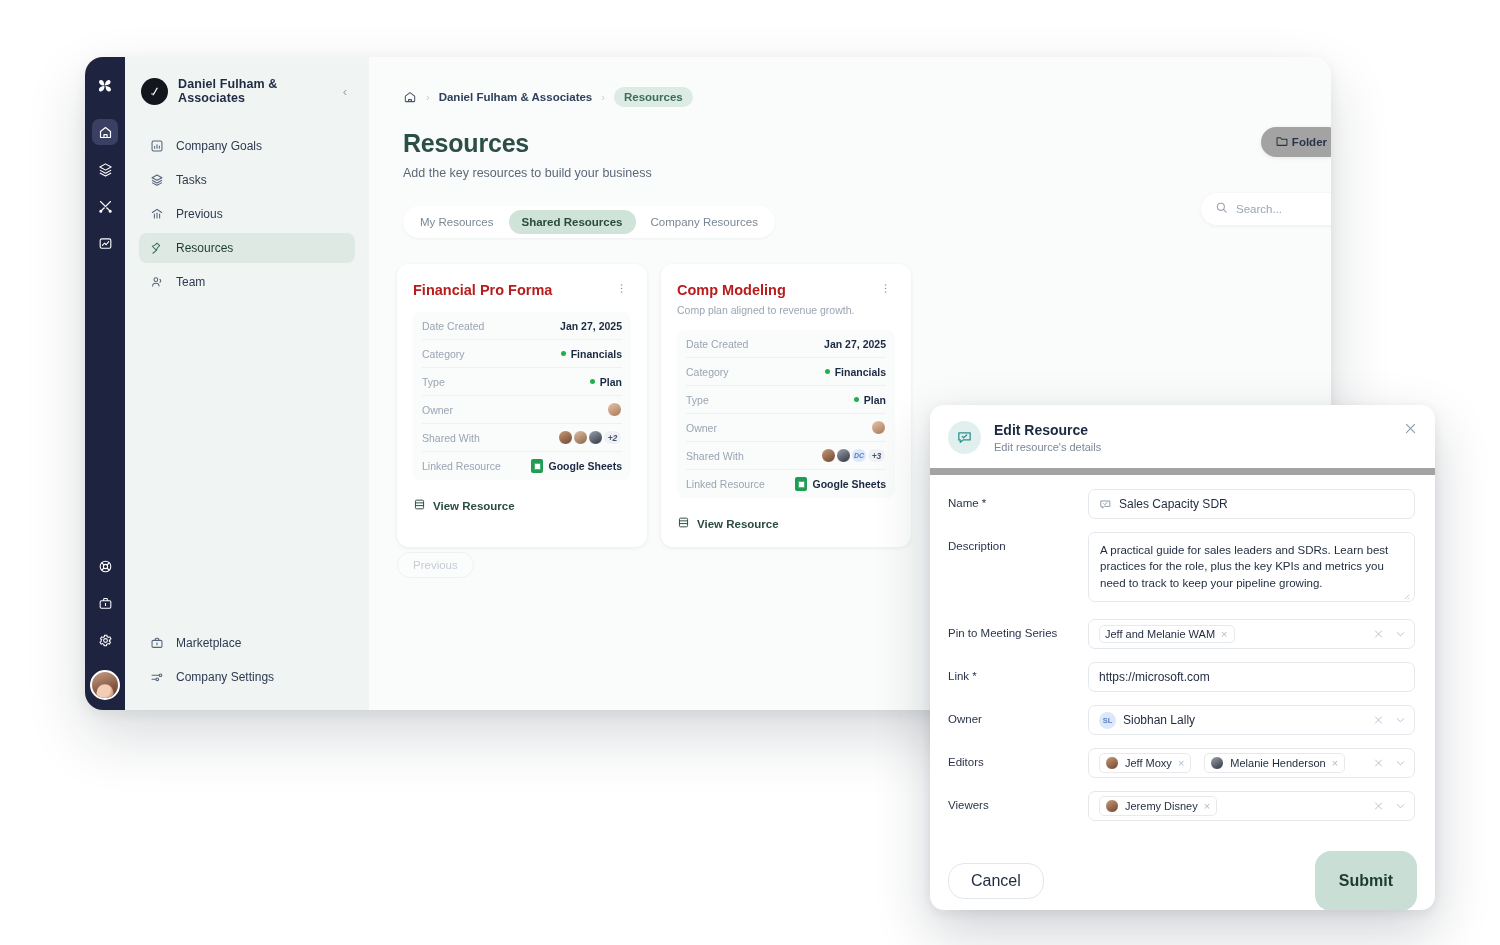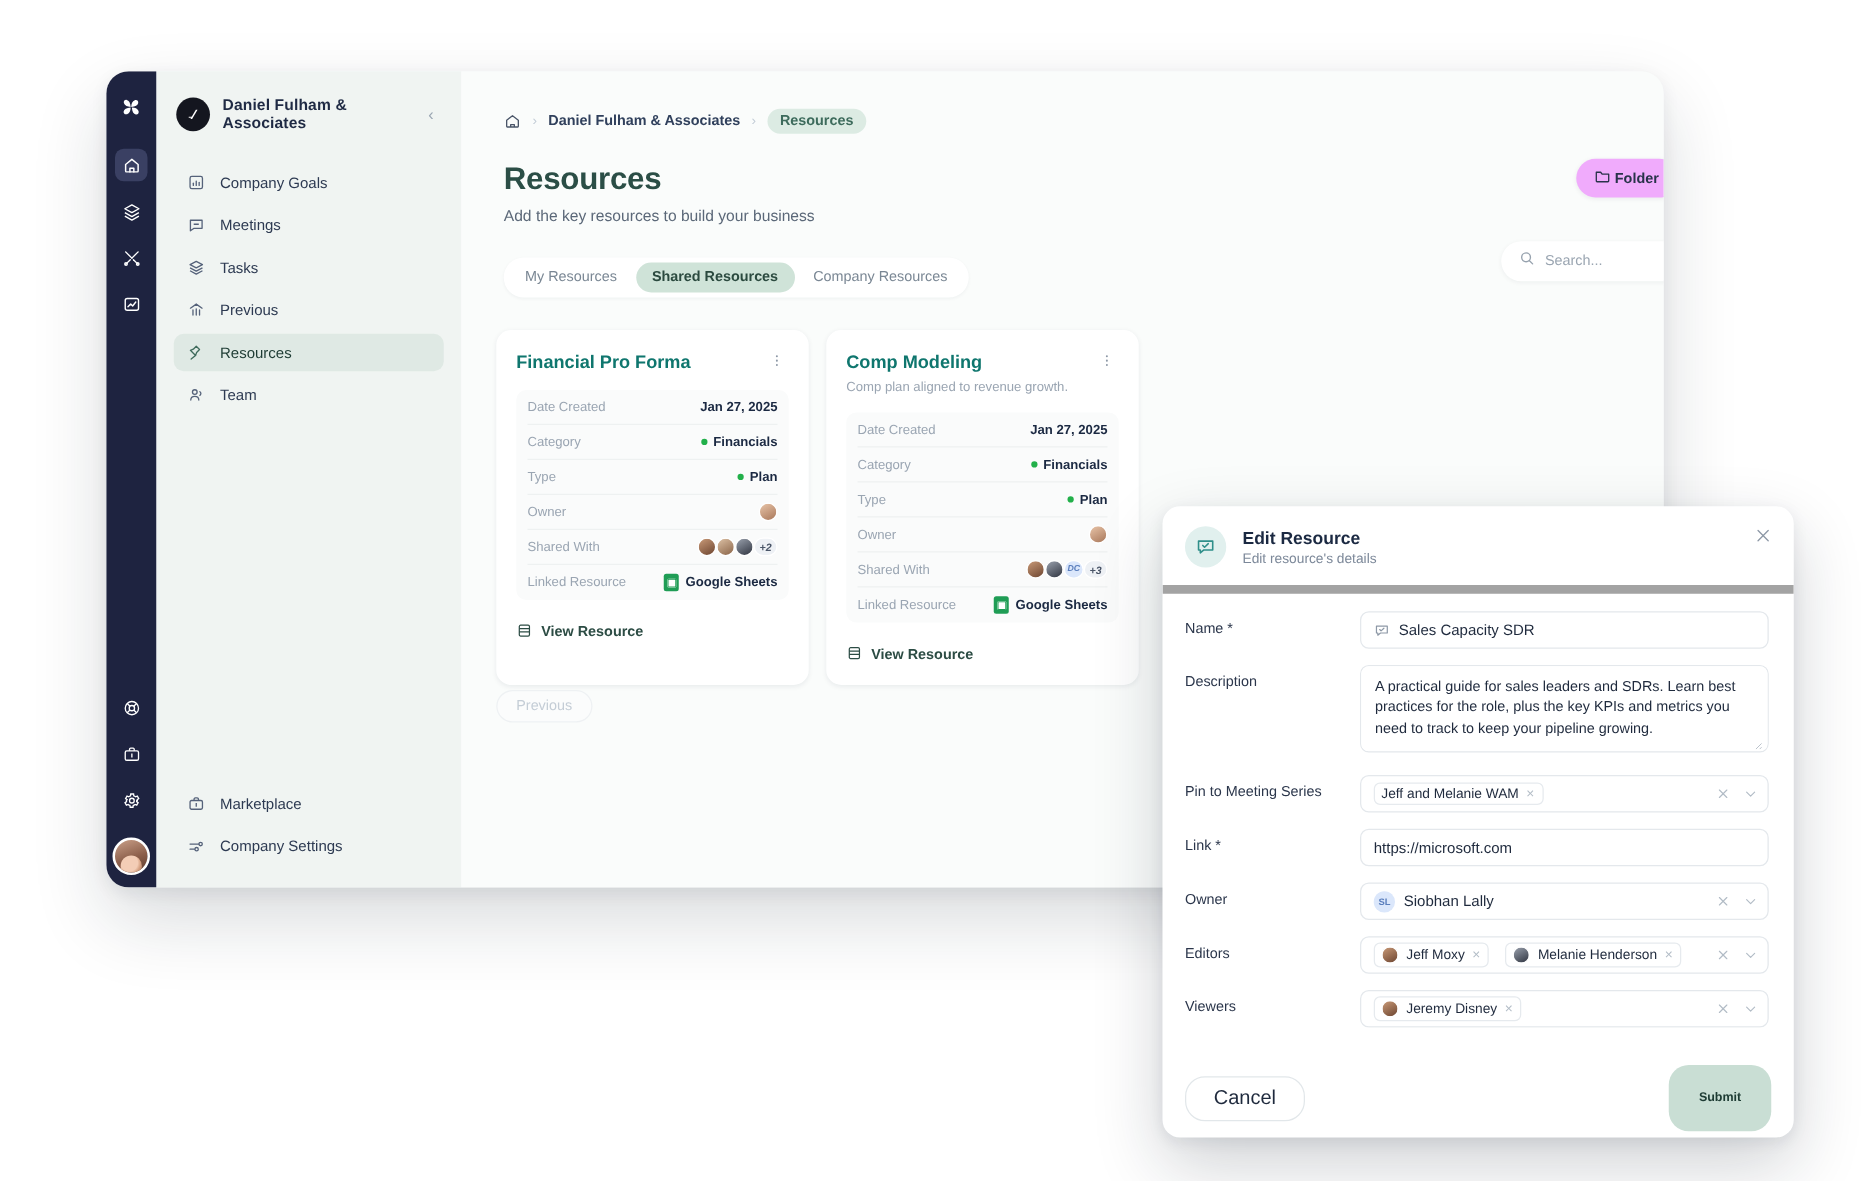--- a/index.html
+++ b/index.html
@@ -87,21 +87,21 @@
     margin: 26px 0 0 34px; display: inline-flex; align-items: center;
     background: #ffffff; border-radius: 16px; padding: 4px; gap: 2px;
     box-shadow: 0 1px 3px rgba(20,30,50,.05);
   }
   .tab { font-size: 11.5px; color: #7a8794; padding: 6px 13px; border-radius: 13px; cursor: pointer; white-space: nowrap; }
   .tab.active { background: #cfe3d8; color: #2b4a3f; font-weight: 700; }
 
   .folder-btn {
     position: absolute; right: -12px; top: 70px;
     display: flex; align-items: center; gap: 3px;
-    background: #f0abfc; border-radius: 16px; padding: 7px 16px 7px 14px;
+    background: #a3a3a3; border-radius: 16px; padding: 7px 16px 7px 14px;
     font-size: 11.5px; color: #28334a; font-weight: 600;
     box-shadow: 0 1px 4px rgba(20,30,50,.08); cursor: pointer;
   }
   .search-box {
     position: absolute; right: -100px; top: 136px; width: 230px;
     display: flex; align-items: center; gap: 8px;
     background: #fff; border-radius: 16px; padding: 7px 14px;
     box-shadow: 0 1px 4px rgba(20,30,50,.06);
   }
   .search-box input {
@@ -110,21 +110,21 @@
   }
   .search-box input::placeholder { color: #9aa5b1; }
 
   
   .cards { display: flex; gap: 14px; padding: 26px 0 0 28px; }
   .rcard {
     width: 250px; background: #fff; border-radius: 12px; padding: 18px 16px 16px 16px;
     box-shadow: 0 1px 4px rgba(20,30,50,.07);
   }
   .rcard-head { display: flex; align-items: flex-start; justify-content: space-between; }
-  .rcard-title { font-size: 14.5px; font-weight: 700; color: #0f766e; }
+  .rcard-title { font-size: 14.5px; font-weight: 700; color: #b91c1c; }
   .kebab { color: #8d98a6; font-size: 13px; line-height: 1; letter-spacing: 0; cursor: pointer; padding: 0 3px; }
   .rcard-desc { font-size: 10.5px; color: #9aa5b2; margin-top: 6px; }
   .rtable { margin-top: 14px; background: #fafbfb; border-radius: 8px; padding: 0 9px; }
   .rrow {
     display: flex; align-items: center; justify-content: space-between;
     height: 28px; border-bottom: 1px solid #eef1f1; gap: 6px;
   }
   .rrow:last-child { border-bottom: 0; }
   .rkey { font-size: 10.5px; color: #9aa5b2; white-space: nowrap; }
   .rval { font-size: 10.5px; color: #1b2942; font-weight: 700; display: flex; align-items: center; gap: 5px; white-space: nowrap; }
@@ -196,21 +196,21 @@
   }
   .chip .x { color: #b2bcc6; font-size: 11px; cursor: pointer; }
   .chip .cav { width: 14px; height: 14px; border-radius: 50%; flex: 0 0 14px; }
   .ctl-actions { position: absolute; right: 9px; top: 50%; transform: translateY(-50%); display: flex; align-items: center; gap: 11px; color: #b2bcc6; }
   .ctl-actions span { cursor: pointer; display: flex; }
   .init-av { width: 17px; height: 17px; border-radius: 50%; background: #dbe7fb; color: #5b7fbd; font-size: 7.5px;
              font-weight: 700; display: flex; align-items: center; justify-content: center; flex: 0 0 17px; }
 
   .modal-foot { padding: 13px 18px 16px 18px; display: flex; align-items: center; justify-content: space-between; }
   .btn-cancel { font-size: 16px; color: #1f2a3d; background: #fff; border: 1px solid #e2e7ea; border-radius: 16px; padding: 8px 22px; cursor: pointer; font-family: "Liberation Sans", sans-serif; }
-  .btn-submit { font-size: 10px; color: #1d3b33; background: #c9ded4; border: 0; border-radius: 16px; padding: 21px 24px; cursor: pointer; font-weight: 600; font-family: "Liberation Sans", sans-serif; }
+  .btn-submit { font-size: 16px; color: #1d3b33; background: #c9ded4; border: 0; border-radius: 16px; padding: 21px 24px; cursor: pointer; font-weight: 600; font-family: "Liberation Sans", sans-serif; }
 </style>
 </head>
 <body>
 
 <div class="stage">
 
   <div class="app-window">
 
     <div class="rail">
       <div class="rail-logo">
@@ -288,29 +288,20 @@
           <svg width="14" height="14" viewBox="0 0 24 24" fill="none" stroke="currentColor" stroke-width="1.8" stroke-linecap="round" stroke-linejoin="round">
             <rect x="3.5" y="3.5" width="17" height="17" rx="2.5"></rect>
               <path d="M8 16v-3"></path>
               <path d="M12 16v-6"></path>
               <path d="M16 16v-4"></path>
           </svg>
         </span>
         <span>Company Goals</span>
       </div>
 
-      <div class="nav-item">
-        <span class="ic">
-          <svg width="14" height="14" viewBox="0 0 24 24" fill="none" stroke="currentColor" stroke-width="1.8" stroke-linejoin="round">
-            <path d="M4 5.5h16v11H9l-5 3.5z"></path>
-              <path d="M8.5 11h7"></path>
-          </svg>
-        </span>
-        <span>Meetings</span>
-      </div>
 
       <div class="nav-item">
         <span class="ic">
           <svg width="14" height="14" viewBox="0 0 24 24" fill="none" stroke="currentColor" stroke-width="1.8" stroke-linejoin="round">
             <path d="M12 3.5 3.5 8l8.5 4.5L20.5 8z"></path>
               <path d="M3.5 12.5 12 17l8.5-4.5"></path>
               <path d="M3.5 16.5 12 21l8.5-4.5"></path>
           </svg>
         </span>
         <span>Tasks</span>

